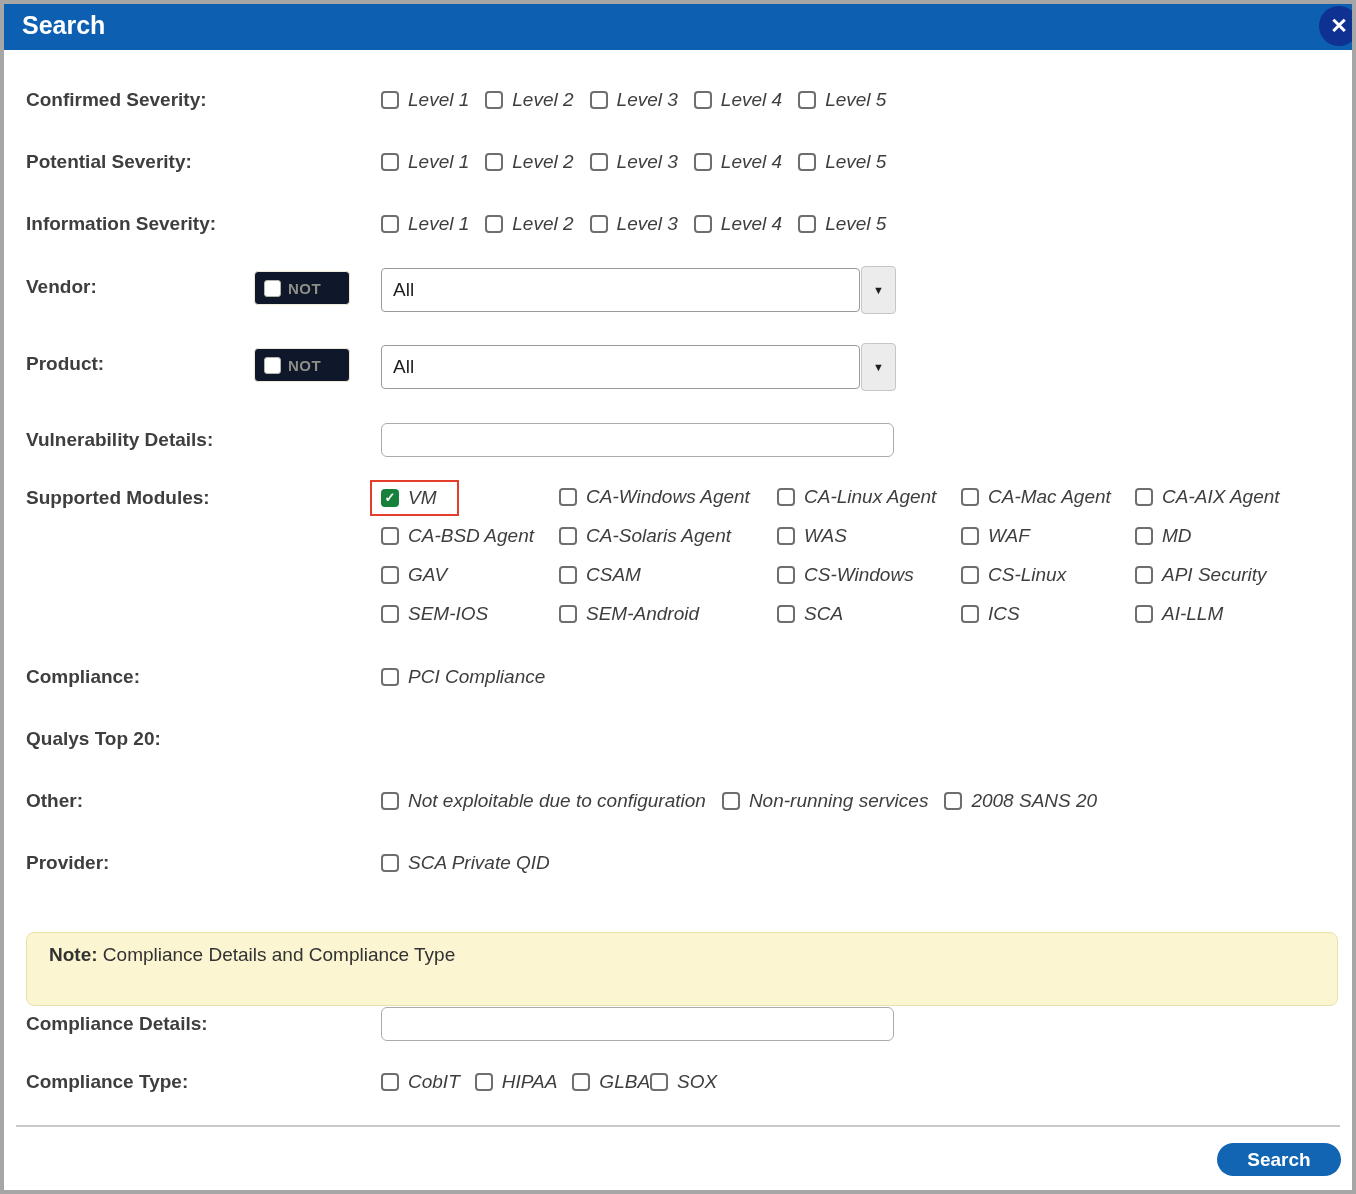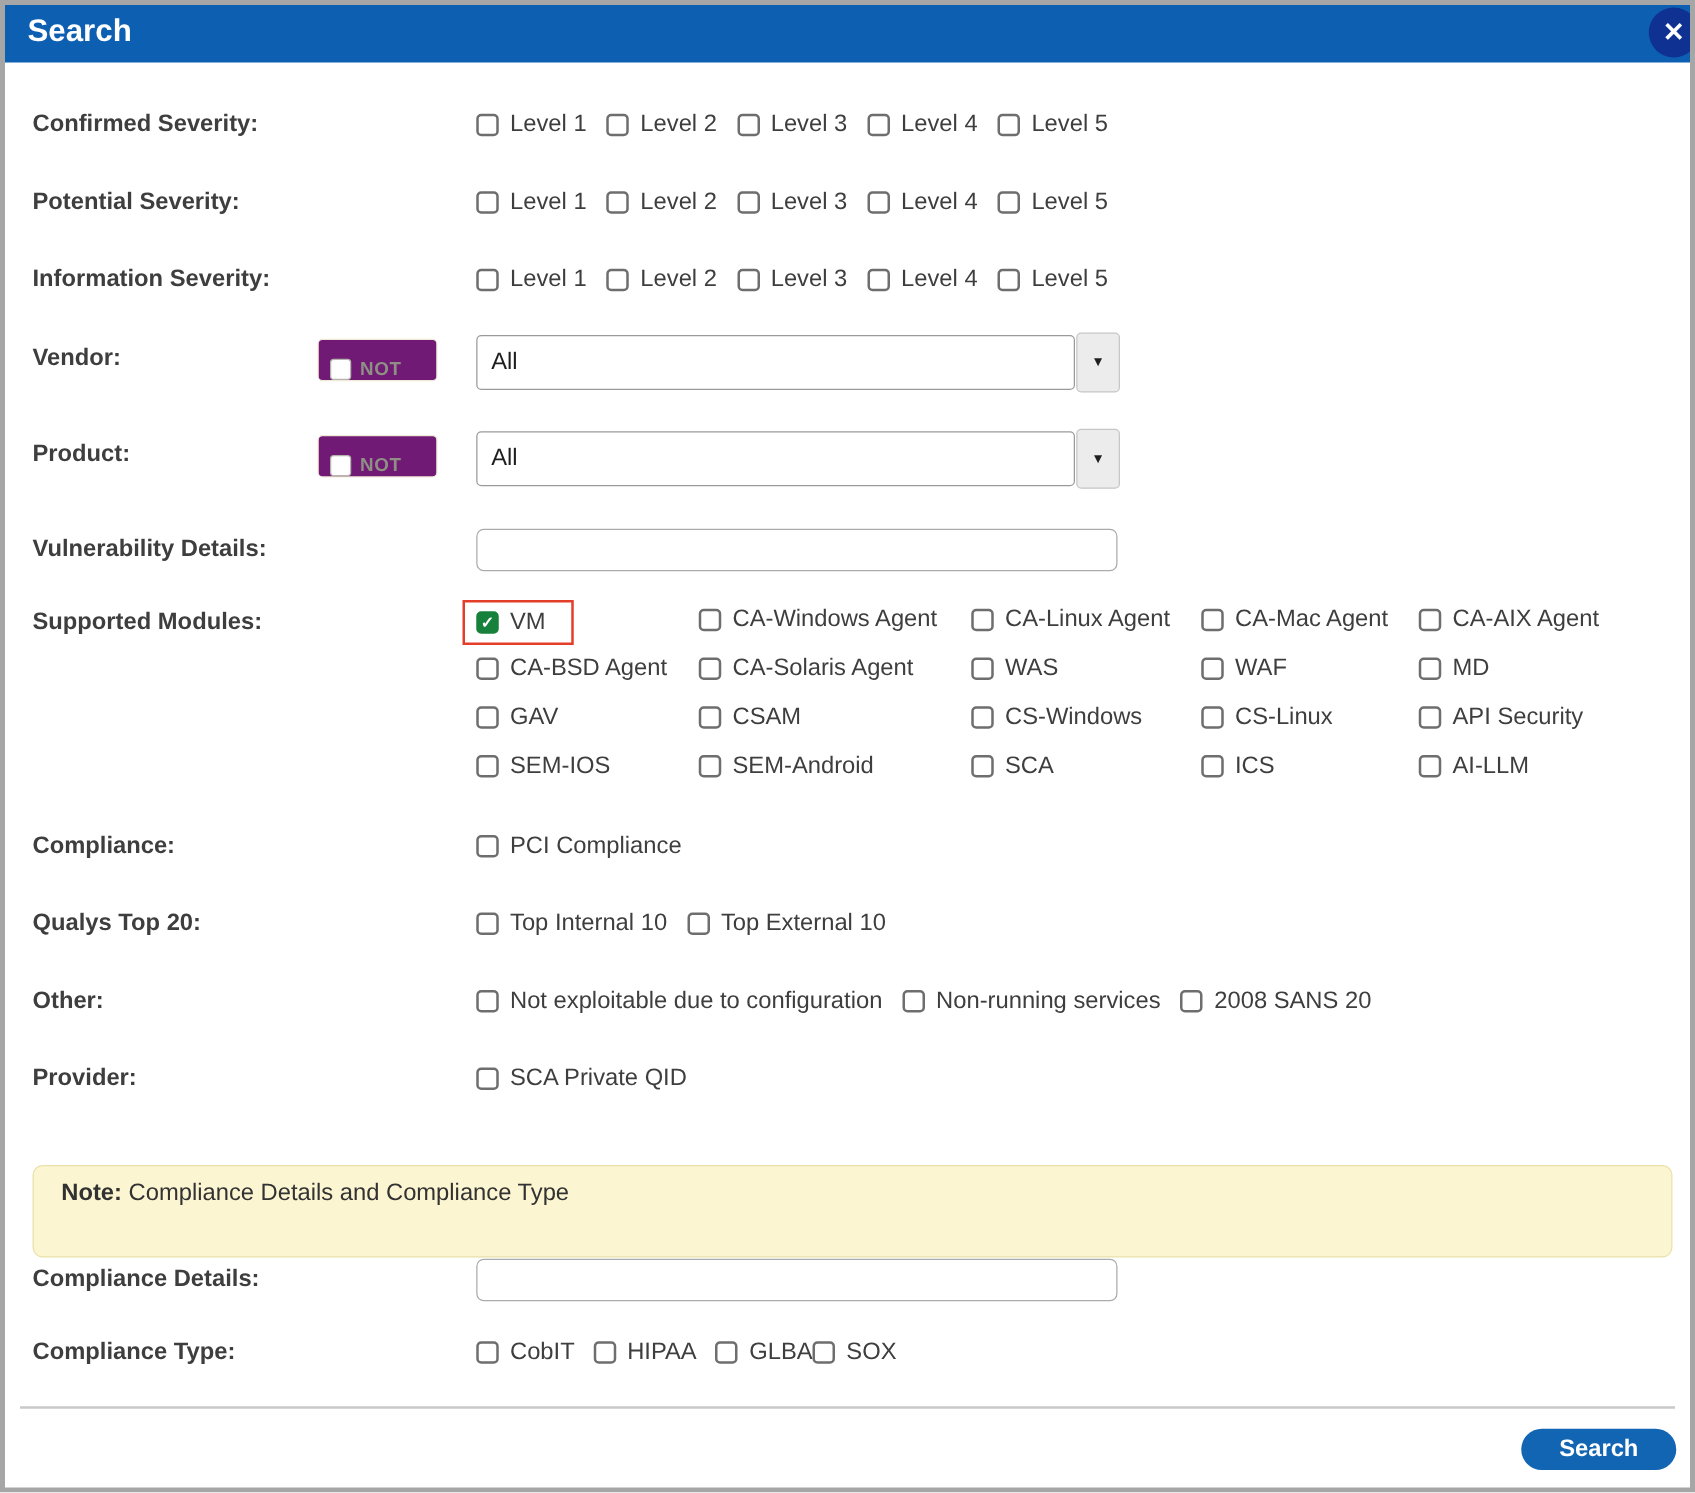--- a/index.html
+++ b/index.html
@@ -5,23 +5,23 @@
   html,body{margin:0;padding:0;background:#fff;font-family:"Liberation Sans",sans-serif;}
   .dialog{position:relative;width:1356px;height:1194px;box-sizing:border-box;border:4px solid #a6a6a6;background:#fff;overflow:hidden;}
   .titlebar{position:absolute;top:0;left:0;right:0;height:46px;background:#0d5fb2;}
   .title{position:absolute;top:7px;left:18px;color:#ffffff;font-size:25px;font-weight:bold;}
   .close-btn{position:absolute;top:2px;right:-7px;width:40px;height:40px;border-radius:50%;background:#0f3192;color:#fff;display:flex;align-items:center;justify-content:center;font-size:21px;font-weight:bold;cursor:pointer;z-index:5;}
   .flabel{position:absolute;left:22px;font-size:19px;color:#3e3e3e;line-height:22px;white-space:nowrap;font-weight:bold;}
   .cb-row{position:absolute;left:377px;height:26px;display:flex;align-items:center;white-space:nowrap;}
   .cb-item{display:inline-flex;align-items:center;margin-right:16px;font-size:19px;color:#3e3e3e;cursor:pointer;}
   .cb{width:18px;height:18px;box-sizing:border-box;border:2px solid #6e6e6e;border-radius:4px;background:#fff;flex:none;}
   .cb.checked{background:#17813c;border-color:#17813c;display:flex;align-items:center;justify-content:center;color:#fff;font-size:13px;font-weight:bold;line-height:1;}
-  .cb-text{margin-left:9px;}
+  .cb-text{margin-left:9px;font-style:italic;}
   .hl{display:inline-flex;align-items:center;border:2px solid #e43e2b;padding:5px 20px 5px 9px;margin-left:-11px;}
-  .not-btn{position:absolute;left:250px;width:96px;height:34px;box-sizing:border-box;background:#701a75;border:1px solid #efe9d8;border-radius:4px;display:flex;align-items:flex-end;padding-left:9px;cursor:pointer;}
+  .not-btn{position:absolute;left:250px;width:96px;height:34px;box-sizing:border-box;background:#0f172a;border:1px solid #efe9d8;border-radius:4px;display:flex;align-items:center;padding-left:9px;cursor:pointer;}
   .not-cb{width:17px;height:17px;box-sizing:border-box;border:1px solid #b4b4ac;border-radius:3px;background:#fff;flex:none;}
   .not-text{margin-left:7px;color:#8f8f86;font-weight:bold;font-size:15px;letter-spacing:.5px;}
   .select{position:absolute;left:377px;width:516px;height:48px;display:flex;align-items:center;}
   .select-field{width:479px;height:44px;box-sizing:border-box;border:1px solid #9a9a9a;border-radius:4px;background:#fff;display:flex;align-items:center;padding-left:11px;font-size:19px;color:#1e1e1e;}
   .select-arrow{width:35px;height:48px;margin-left:1px;box-sizing:border-box;background:#ececec;border:1px solid #c6c6c6;border-radius:4px;display:flex;align-items:center;justify-content:center;font-size:11px;color:#1e1e1e;cursor:pointer;}
   .text-input{position:absolute;left:377px;width:513px;height:34px;box-sizing:border-box;border:1px solid #ababab;border-radius:6px;background:#fff;font-size:18px;padding:0 10px;font-family:"Liberation Sans",sans-serif;outline:none;color:#1e1e1e;}
   .mod-grid{position:absolute;left:377px;top:474px;display:grid;grid-template-columns:178px 218px 184px 174px auto;grid-auto-rows:39px;align-items:center;}
   .note-box{position:absolute;left:22px;width:1312px;top:908px;height:74px;box-sizing:border-box;background:#fbf5d1;border:1px solid #e9e1a9;border-radius:8px;margin-top:20px;}
   .note-line1{position:absolute;left:22px;top:11px;font-size:19px;color:#323232;}
   .note-line1 b{font-weight:bold;}
@@ -233,30 +233,20 @@
 
   <div class="flabel" style="top:662px">Compliance:</div>
   <div class="cb-row" style="top:660px">
     <span class="cb-item">
         <span class="cb"></span>
         <span class="cb-text">PCI Compliance</span>
       </span>
   </div>
 
   <div class="flabel" style="top:724px">Qualys Top 20:</div>
-  <div class="cb-row" style="top:722px">
-    <span class="cb-item">
-        <span class="cb"></span>
-        <span class="cb-text">Top Internal 10</span>
-      </span>
-    <span class="cb-item">
-        <span class="cb"></span>
-        <span class="cb-text">Top External 10</span>
-      </span>
-  </div>
 
   <div class="flabel" style="top:786px">Other:</div>
   <div class="cb-row" style="top:784px">
     <span class="cb-item">
         <span class="cb"></span>
         <span class="cb-text">Not exploitable due to configuration</span>
       </span>
     <span class="cb-item">
         <span class="cb"></span>
         <span class="cb-text">Non-running services</span>

